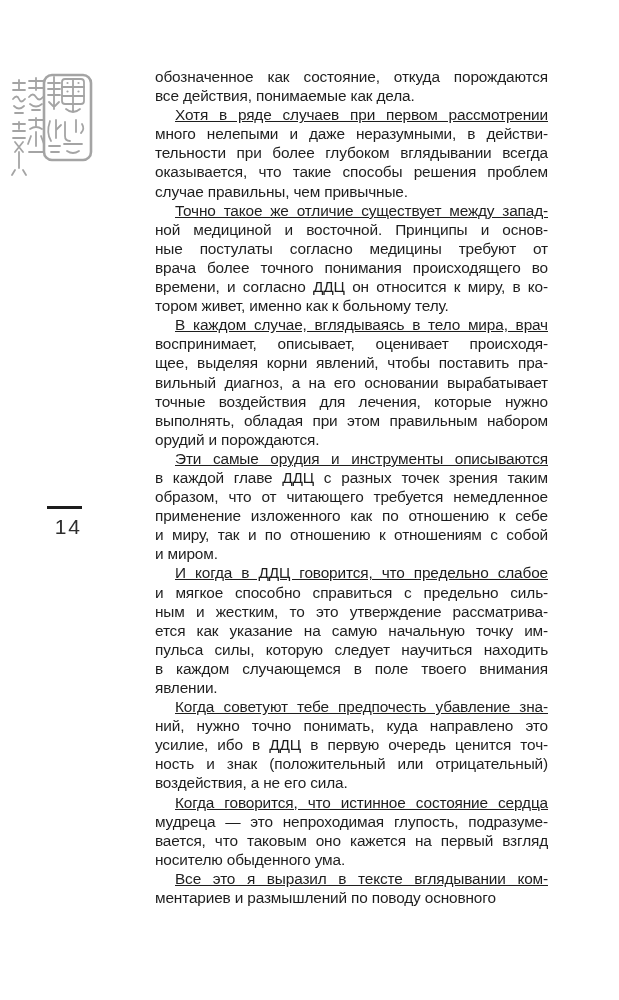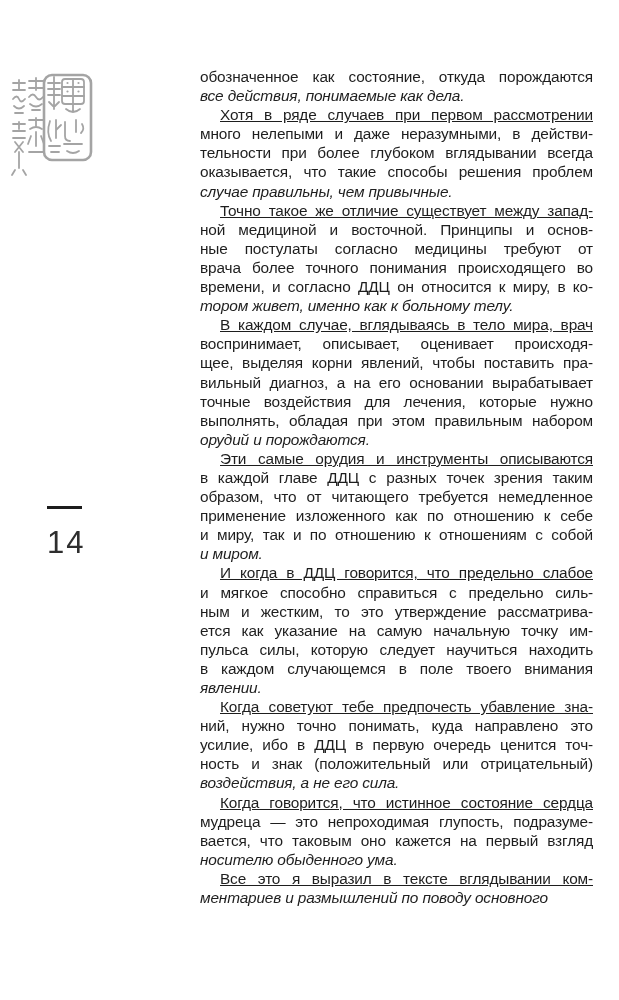--- a/index.html
+++ b/index.html
@@ -34,49 +34,48 @@
     left: 47px;
     top: 506px;
     width: 35px;
   }
   .pagenum-rule {
     width: 35px;
     height: 3px;
     background: var(--rule, #1c1c1c);
   }
   .pagenum {
-    margin-top: 22px;
-    font-size: 31px;
+    margin-top: 6px;
+    font-size: 21px;
     line-height: 24px;
     letter-spacing: 2px;
-    text-align: left;
+    text-align: right;
     color: var(--numcolor, #2e2e2e);
   }
   
   .text-block {
     position: absolute;
     left: 155px;
     top: 67px;
     width: 393px;
     color: var(--textcolor, #1e1e1e);
     font-size: 15.4px;
     line-height: 19.1px;
     letter-spacing: -0.15px;
-    margin-left: 45px;
   }
   .line {
     text-align: justify;
     text-align-last: justify;
     text-justify: inter-word;
     height: 19.1px;
     overflow: visible;
     white-space: normal;
   }
   .line.indent { padding-left: 20px; text-decoration: underline; }
-  .line.para-end { text-align-last: left; font-style: italic; }
+  .line.para-end { text-align-last: left; }
 </style>
 </head>
 <body style="--bg: #ffffff; --textcolor: #1e1e1e; --numcolor: #2e2e2e; --rule: #1c1c1c;">
 
 <div class="page">
 
   <svg class="seal" viewBox="0 0 90 112" xmlns="http://www.w3.org/2000/svg">
     <g stroke="#a0a0a0" stroke-width="1.8" fill="none" stroke-linecap="round" stroke-linejoin="round">
 
       <rect x="38" y="3" width="47" height="85" rx="8" stroke-width="2.6"></rect>

